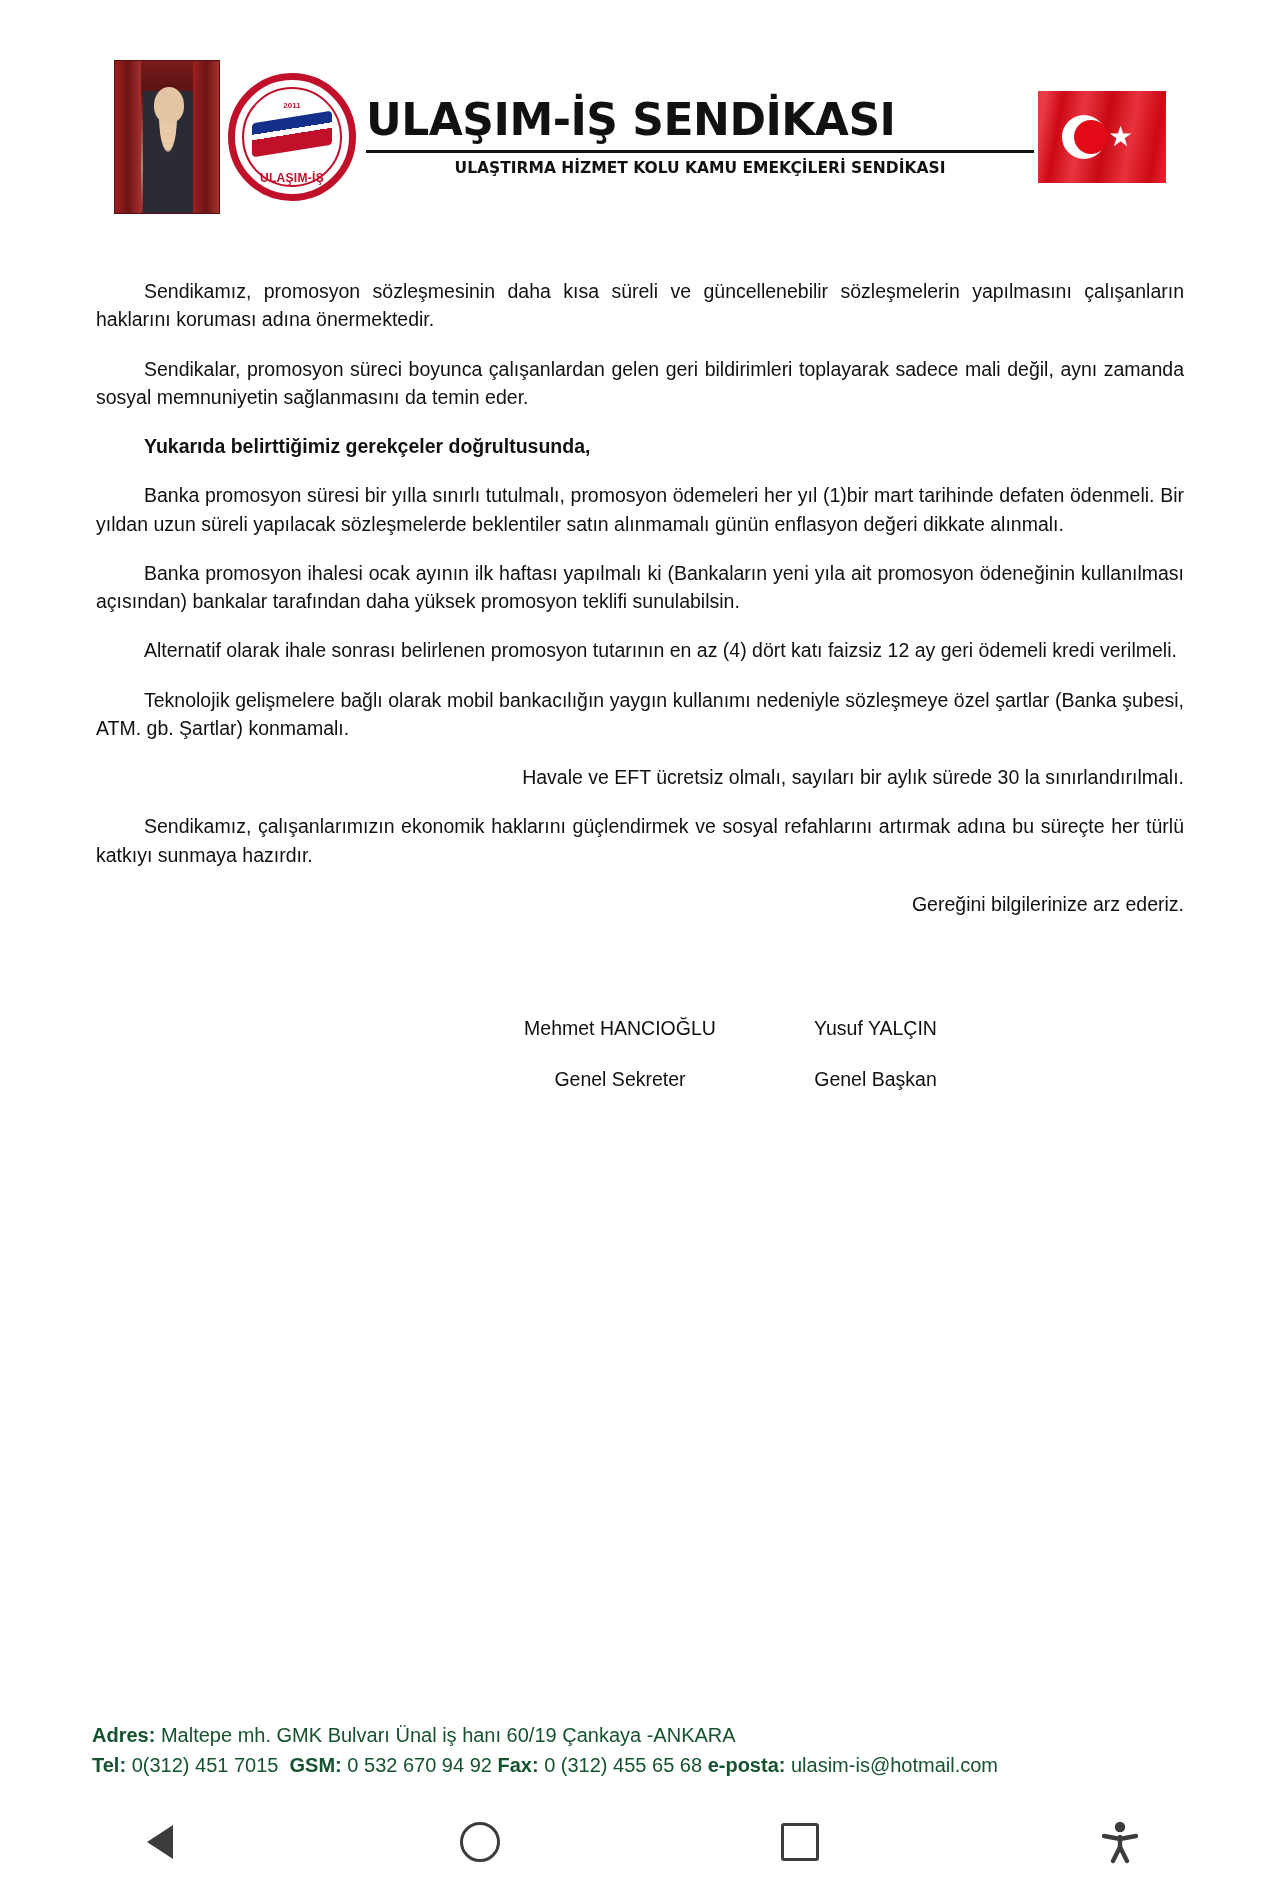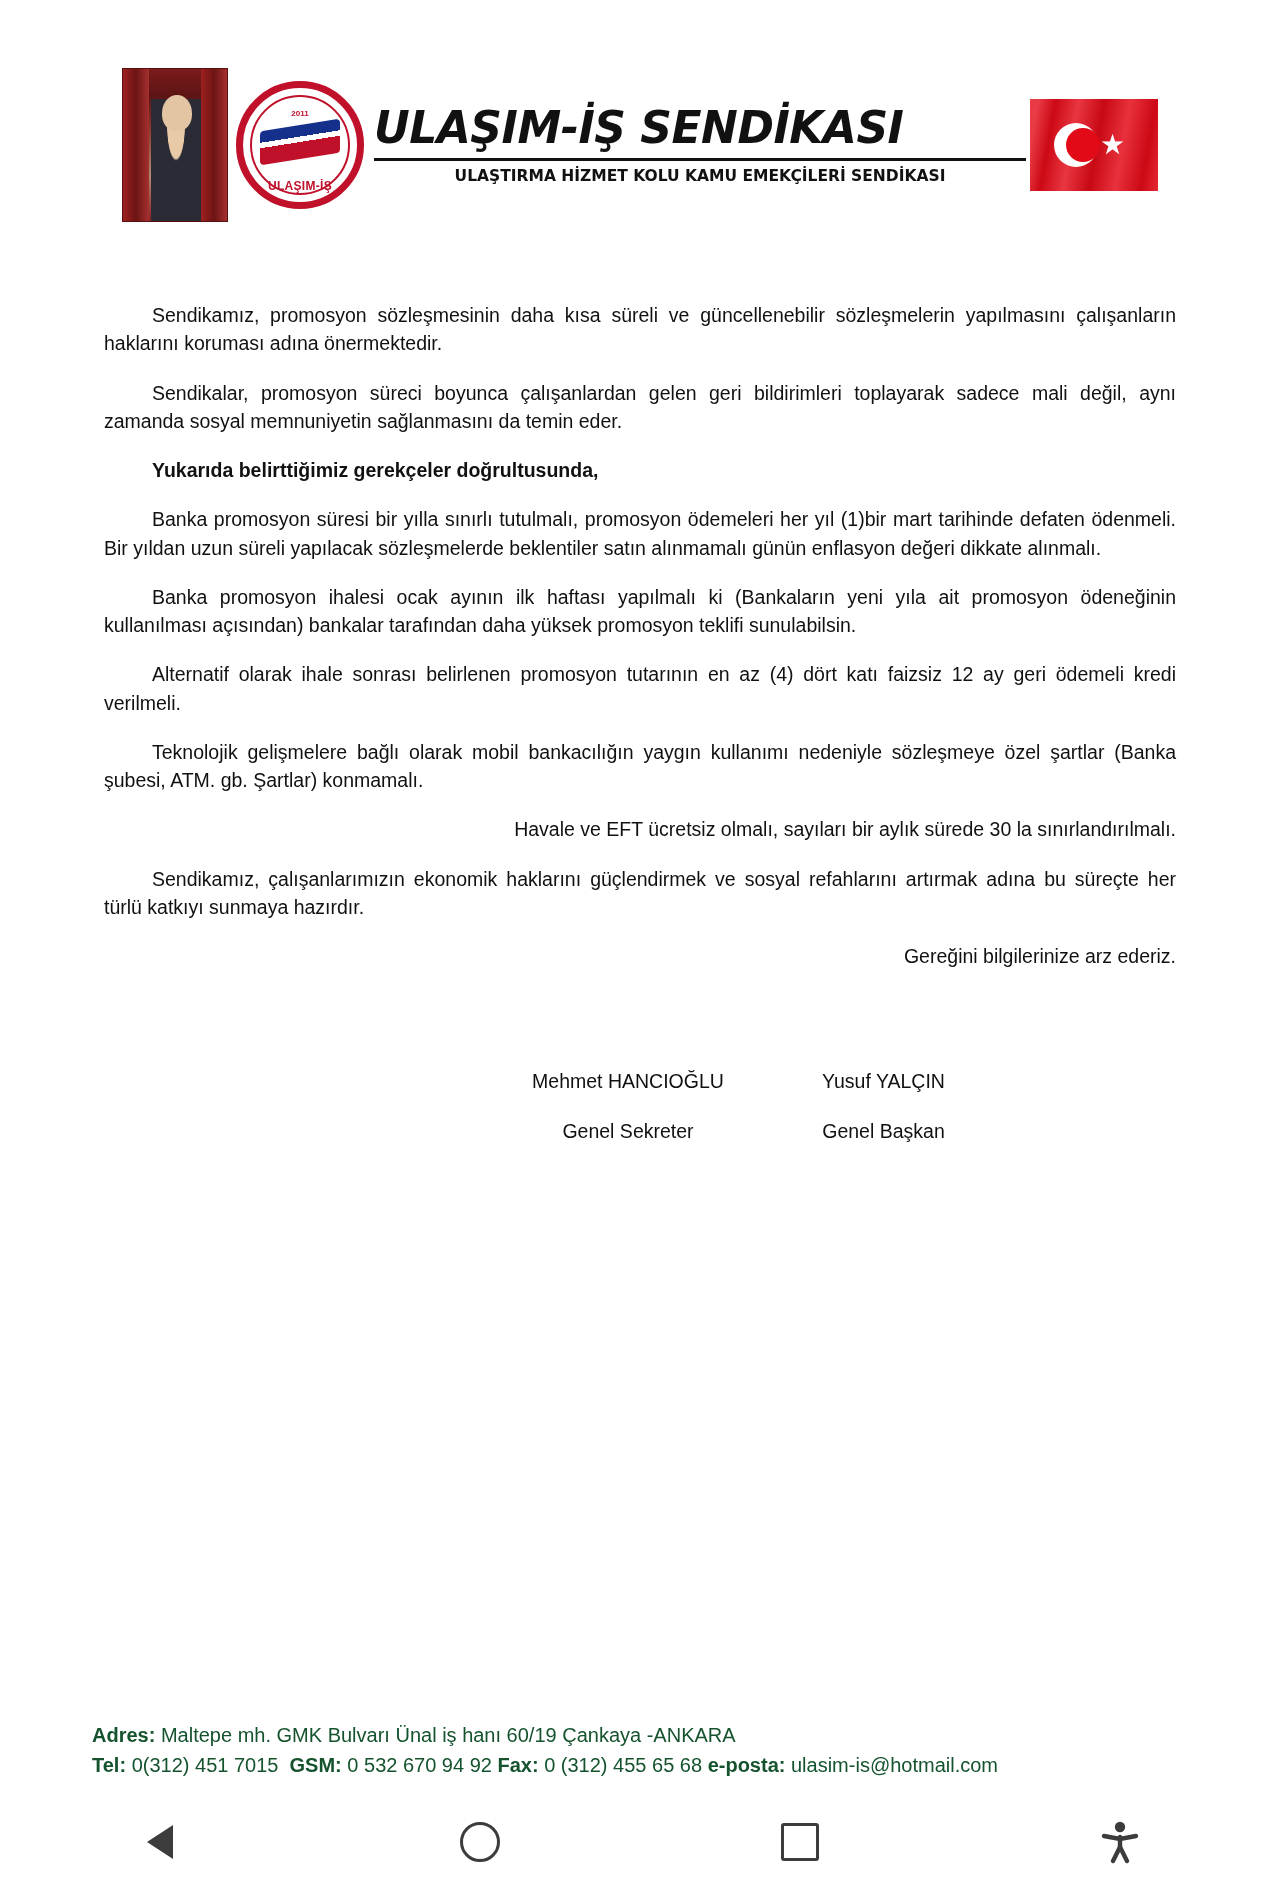--- a/index.html
+++ b/index.html
@@ -18,21 +18,21 @@
 
   
   #page {
     position: absolute;
     left: 0;
     top: 0;
     width: 1280px;
     height: 1780px;
     background: #ffffff;
     box-sizing: border-box;
-    padding: 12px;
+    padding: 4px;
   }
 
   
   #letterhead {
     position: relative;
     margin: 48px 110px 0 110px;
     height: 170px;
     display: flex;
     align-items: center;
   }
@@ -105,21 +105,20 @@
   
   .title-block {
     flex: 1 1 auto;
     padding-left: 10px;
     padding-right: 4px;
     min-width: 0;
   }
   .title-main {
     font-family: "DejaVu Sans", sans-serif;
     font-weight: bold;
-    font-style: italic;
     font-size: 44px;
     line-height: 1.0;
     color: #111111;
     letter-spacing: -0.5px;
     white-space: nowrap;
   }
   .title-rule {
     height: 3px;
     background: #111111;
     margin: 8px 0 6px 0;
@@ -197,21 +196,21 @@
     position: absolute; left: 36px; top: 29px; width: 34px; height: 34px;
     border-radius: 50%; background: #e30a17;
   }
   .flag .star {
     position: absolute; left: 70px; top: 33px;
     color: #ffffff; font-size: 28px; line-height: 26px;
   }
 
   
   #doc-body {
-    margin: 71px 92px 0 92px;
+    margin: 55px 92px 0 92px;
   }
   p.para {
     font-size: 19.5px;
     line-height: 1.45;
     margin: 0 0 21px 0;
     text-align: justify;
     text-indent: 48px;
     color: #111111;
   }
   p.para.bold {

